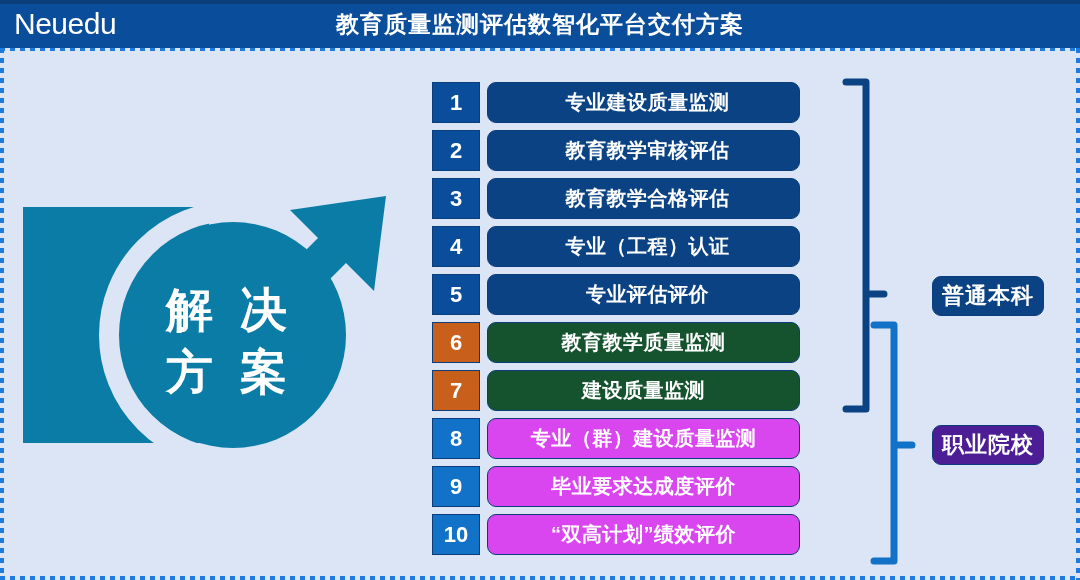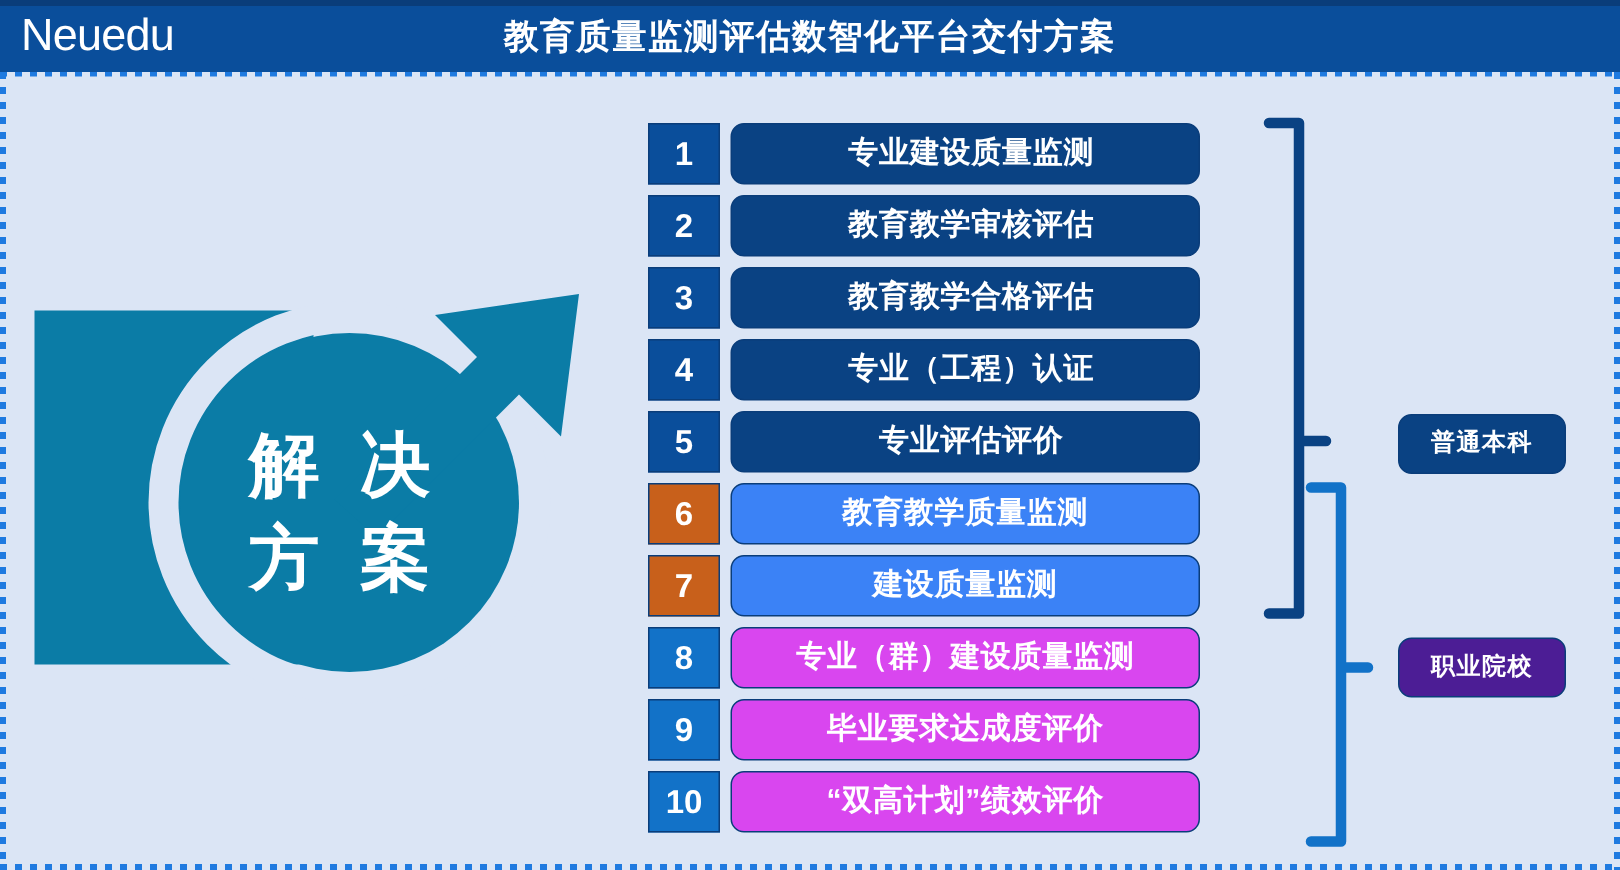--- a/index.html
+++ b/index.html
@@ -140,21 +140,21 @@
     font-size: 20px;
     font-weight: bold;
     line-height: 39px;
     text-align: center;
     letter-spacing: 0.5px;
   }
   
   .navy  .num-box { background: #0a4e9b; }
   .navy  .bar     { background: #0a4283; padding-left: 8px; }
   .orange .num-box { background: #c8601b; border-color: #0a3d7a; }
-  .orange .bar     { background: #3b82f6; border-color: #0a3d7a; }
+  .orange .bar     { background: #14532d; border-color: #0a3d7a; }
   .bright .num-box { background: #1272c8; }
   .bright .bar     { background: #d946ef; }
 
   
   .brace-svg {
     position: absolute;
     top: 0; left: 0;
     width: 1080px;
     height: 532px;
     pointer-events: none;
@@ -162,21 +162,21 @@
 
   
   .pill {
     position: absolute;
     width: 112px;
     height: 40px;
     border-radius: 9px;
     border: 1px solid #0a3d7a;
     box-sizing: border-box;
     color: #ffffff;
-    font-size: 16px;
+    font-size: 22px;
     font-weight: bold;
     line-height: 38px;
     text-align: center;
     letter-spacing: 1px;
   }
   #pill-undergrad { left: 932px; top: 228px; background: #0a4283; }
   #pill-voc       { left: 932px; top: 377px; background: #4c1d95; }
 </style>
 </head>
 <body>

